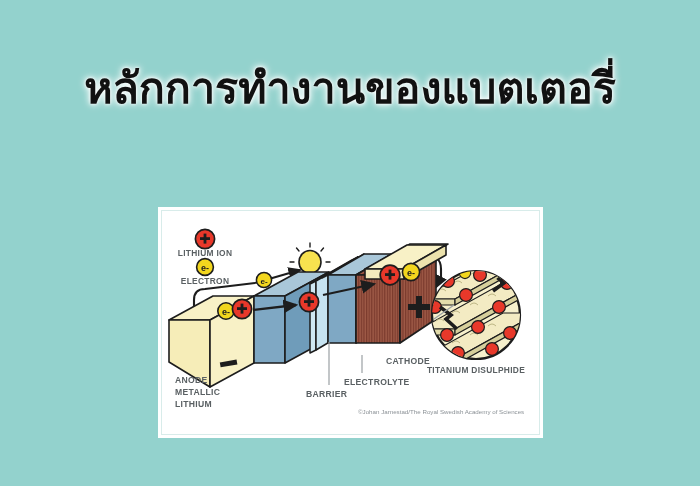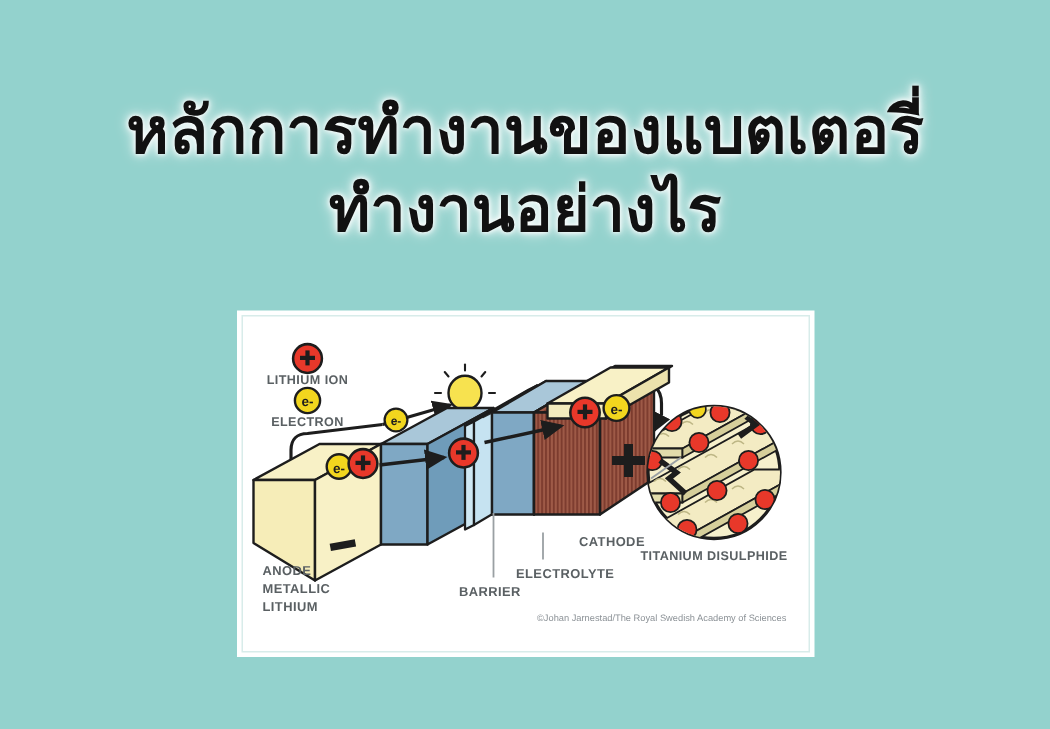--- a/index.html
+++ b/index.html
@@ -48,21 +48,20 @@
 
   
 </style>
 </head>
 <body>
 
 <div id="stage">
 
   <div class="title-block">
     <span class="title-line">หลักการทำงานของแบตเตอรี่</span>
-    <span class="title-line second">ทำงานอย่างไร</span>
   </div>
 
   <div class="figure-panel">
     <div class="figure-inner-border"></div>
 
     <svg class="fig-svg" viewBox="0 0 385 231">
       <defs>
         <marker id="arw" markerWidth="7" markerHeight="7" refX="5.5" refY="3" orient="auto">
           <path d="M0,0 L6.5,3 L0,6 z" fill="#1d1d1d"></path>
         </marker>

